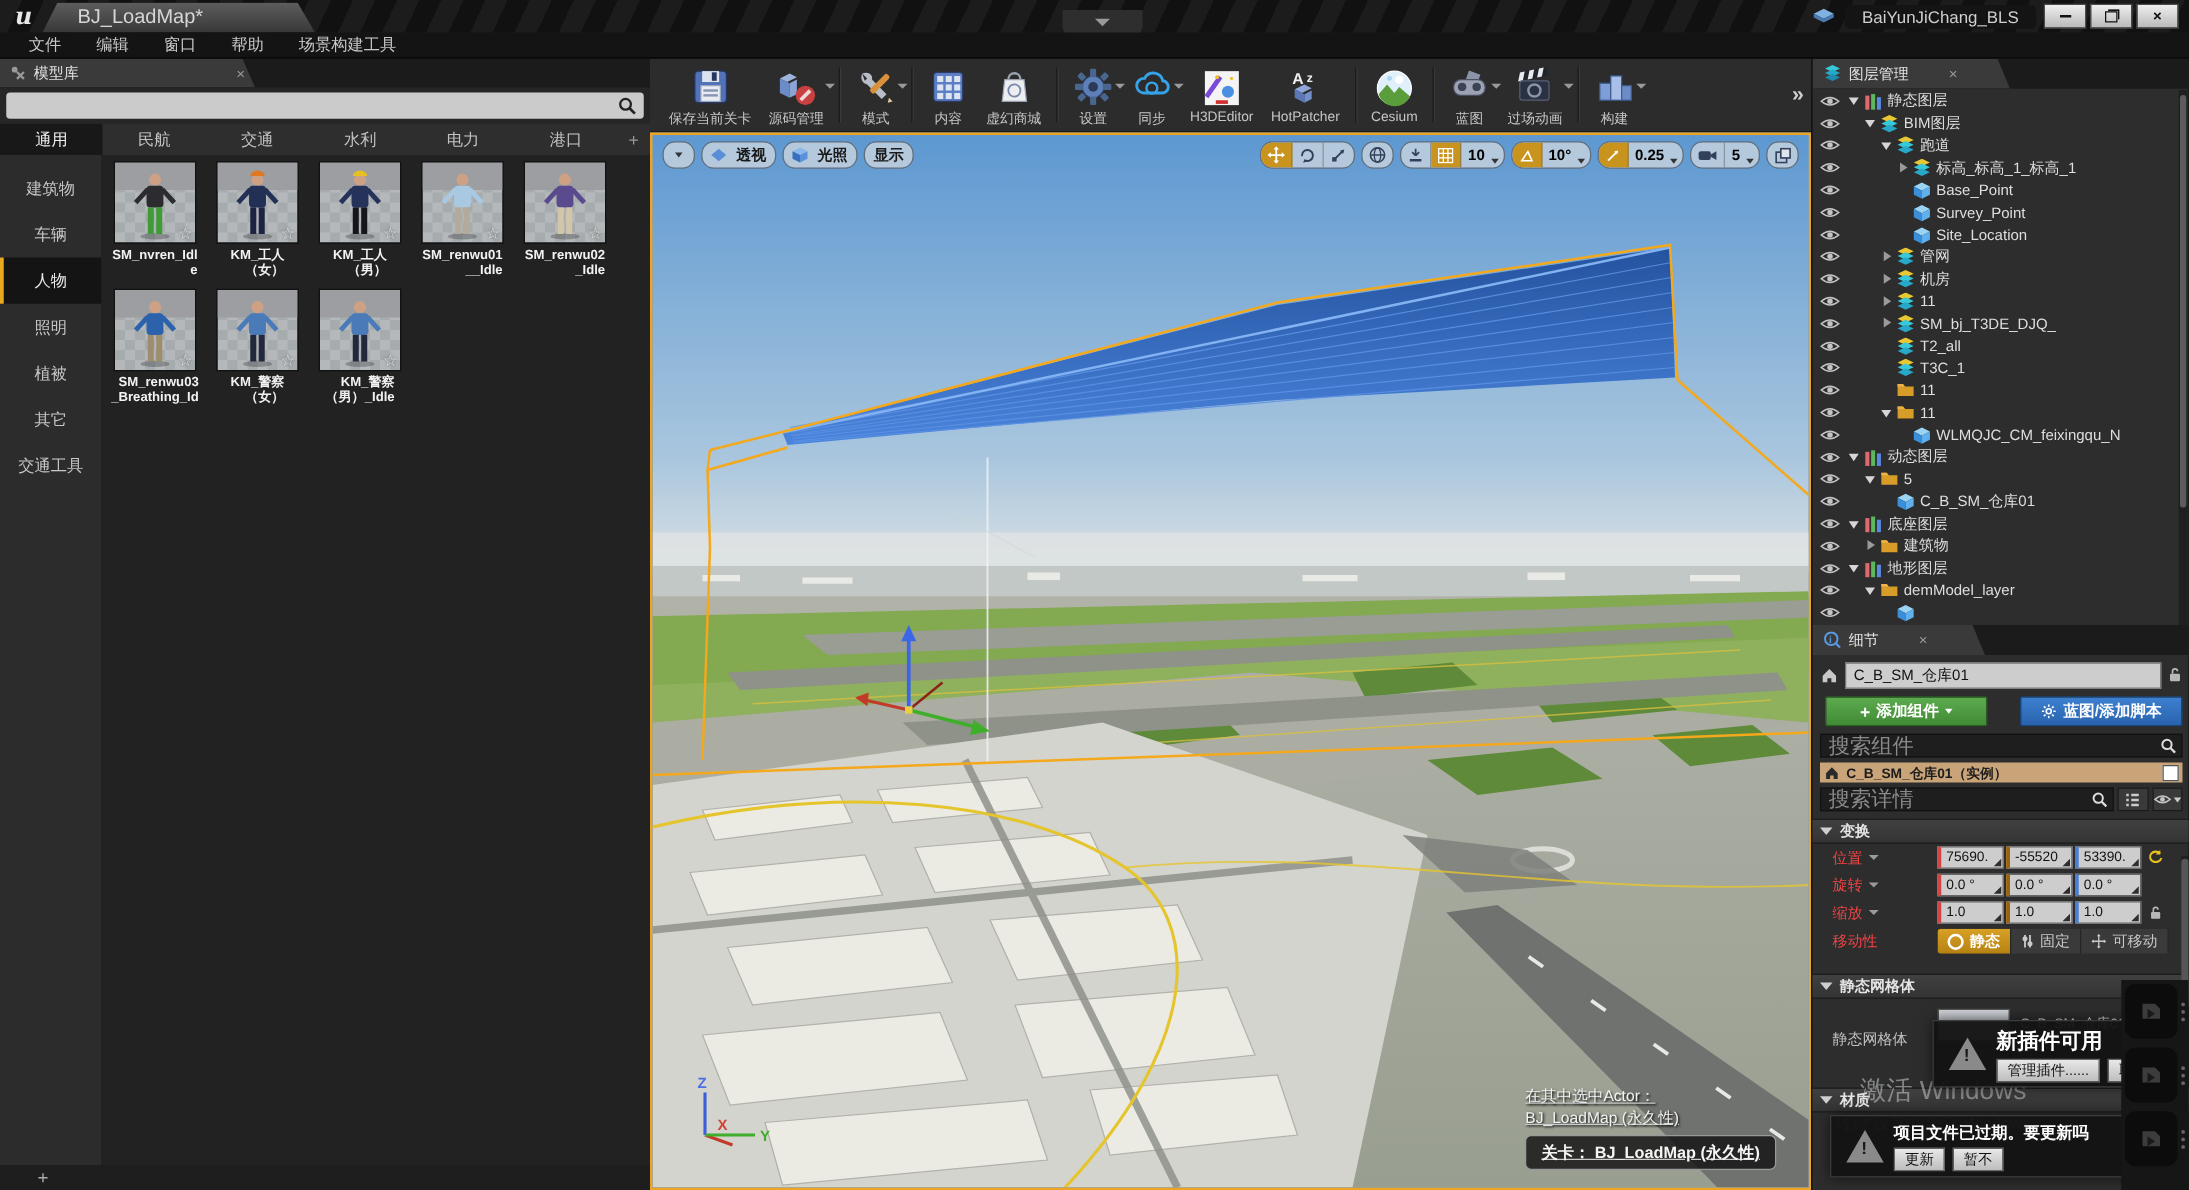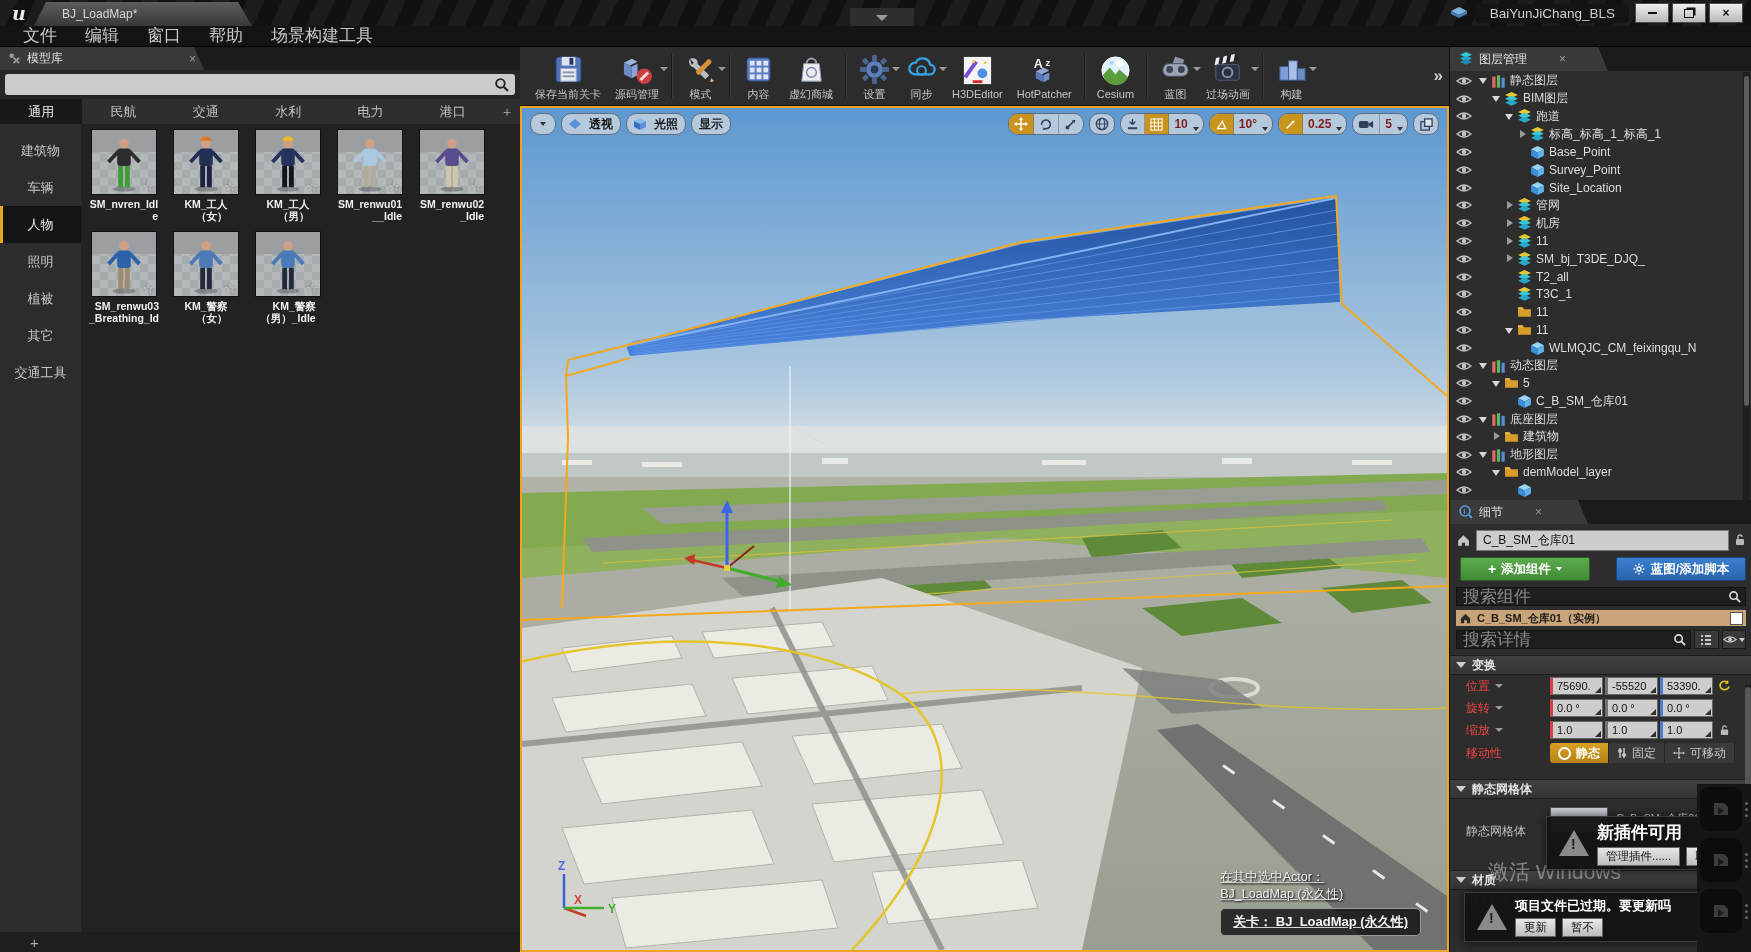--- a/index.html
+++ b/index.html
@@ -1,33 +1,33 @@
 <!DOCTYPE html>
 <html><head>
 <meta charset="utf-8">
 <style>
   html,body{margin:0;padding:0;background:#000;}
   .app{position:relative;width:1751px;height:952px;background:#1d1d1d;font-family:"Liberation Sans",sans-serif;overflow:hidden;color:#ccc;font-size:12px;}
   svg{display:block}
   
   .titlebar{position:absolute;left:0;top:0;width:1751px;height:26px;background:repeating-linear-gradient(115deg,#1c1c1c 0 16px,#111 16px 32px);}
   .ue-logo{position:absolute;left:6px;top:1px;width:26px;height:24px;color:#e8e8e8;font-family:"DejaVu Serif",serif;font-style:italic;font-weight:bold;font-size:19px;line-height:24px;text-align:center;}
-  .maptab{position:absolute;left:34px;top:2px;height:24px;min-width:160px;background:linear-gradient(#5d5d5d,#383838);clip-path:polygon(12px 0,calc(100% - 14px) 0,100% 100%,0 100%);color:#d6d6d6;font-size:12px;line-height:24px;padding:0 30px 0 28px;}
+  .maptab{position:absolute;left:34px;top:2px;height:24px;min-width:160px;background:linear-gradient(#5d5d5d,#383838);clip-path:polygon(12px 0,calc(100% - 14px) 0,100% 100%,0 100%);color:#d6d6d6;font-size:16px;line-height:24px;padding:0 30px 0 28px;}
   .center-chev{position:absolute;left:850px;top:8px;width:64px;height:20px;background:#2e2e2e;border-radius:0 0 7px 7px;display:flex;align-items:center;justify-content:center;}
   .chev-down{width:0;height:0;border-left:6px solid transparent;border-right:6px solid transparent;border-top:6px solid #9a9a9a;}
   .proj-wrap{position:absolute;right:122px;top:2px;height:22px;display:flex;align-items:center;gap:8px;}
   .proj-icon{width:18px;height:14px;}
   .proj-name{background:#141414;border-radius:4px;padding:2px 14px;color:#cfcfcf;font-size:13.5px;}
   .winbtns{position:absolute;right:8px;top:3px;display:flex;gap:3px;}
   .winbtn{width:32px;height:18px;background:linear-gradient(#efefef,#b9b9b9);border:1px solid #4a4a4a;display:flex;align-items:center;justify-content:center;color:#111;font-weight:bold;font-size:12px;}
   .restore-glyph{width:8px;height:7px;border:1.5px solid #111;box-shadow:2px -2px 0 -0.5px #111;}
   .min-glyph{width:9px;height:0;border-bottom:2px solid #111;}
   
   .menubar{position:absolute;left:0;top:26px;width:1751px;height:21px;background:#141414;display:flex;align-items:center;padding-left:10px;gap:2px;box-sizing:border-box;border-bottom:1px solid #000;}
-  .menu-item{padding:0 13px;color:#c8c8c8;font-size:17px;line-height:20px;}
+  .menu-item{padding:0 13px;color:#c8c8c8;font-size:13px;line-height:20px;}
   
   .left-panel{position:absolute;left:0;top:47px;width:520px;height:905px;background:#262626;}
   .lp-tabrow{height:23px;background:#1b1b1b;display:flex;}
   .lp-tab{width:188px;background:#3a3a3a;display:flex;align-items:center;gap:6px;padding:0 8px;color:#e0e0e0;clip-path:polygon(0 0,calc(100% - 10px) 0,100% 100%,0 100%);}
   .lp-tab .x{margin-left:auto;color:#9a9a9a;font-size:12px;}
   .lp-search{margin:4px 5px 0 5px;height:21px;background:#cbcbcb;border-radius:3px;position:relative;display:flex;align-items:center;}
   .lp-search input{all:unset;flex:1;padding:0 8px;color:#333;font-size:12.5px;font-family:inherit;}
   .lp-search input::placeholder{color:#666;}
   .lp-search .mag{position:absolute;right:6px;top:3px;width:15px;height:15px;color:#222;}
   .lp-cattabs{margin-top:4px;height:25px;background:#2e2e2e;display:flex;align-items:stretch;border-bottom:1px solid #191919;}
@@ -60,21 +60,21 @@
   
   .viewport{position:absolute;left:520px;top:106px;width:929px;height:846px;border:2px solid #eda424;box-sizing:border-box;background:#6b9fd2;overflow:hidden;}
   .scene{position:absolute;left:0;top:0;width:925px;height:842px;}
   .vp-pills-l{position:absolute;left:8px;top:5px;display:flex;gap:5px;}
   .vp-pills-r{position:absolute;right:8px;top:5px;display:flex;gap:5px;}
   .pill{height:20px;background:rgba(205,214,223,0.78);border:1px solid #5f6d7c;border-radius:10px;display:flex;align-items:center;color:#1a1a1a;font-size:12px;overflow:hidden;}
   .pill .txt{padding:0 7px;font-weight:bold;}
   .pill .seg{height:100%;display:flex;align-items:center;padding:0 5px;border-right:1px solid rgba(90,100,110,0.5);}
   .pill .seg:last-child{border-right:none;}
   .pill .seg.on{background:#c9941e;}
-  .pill .num{padding:0 5px;font-weight:bold;color:#7f1d1d;}
+  .pill .num{padding:0 5px;font-weight:bold;color:#000000;}
   .caret-sm{width:0;height:0;border-left:3.5px solid transparent;border-right:3.5px solid transparent;border-top:4px solid #333;margin:0 4px 0 0;align-self:flex-end;margin-bottom:3px;}
   .vp-overlay{position:absolute;right:26px;bottom:14px;text-align:left;text-decoration:underline;}
   .vp-overlay .l1,.vp-overlay .l2{color:#f2f2f2;font-size:12.5px;text-shadow:1px 1px 2px #000;line-height:17px;}
   .level-pill{margin-top:5px;background:rgba(18,18,18,0.82);border:1px solid #999;border-radius:5px;padding:4px 12px;color:#f5f5f5;font-weight:bold;font-size:13px;}
   
   .right-panel{position:absolute;left:1449px;top:47px;width:302px;height:905px;background:#2d2d2d;border-left:1px solid #0d0d0d;box-sizing:border-box;}
   .rp-tabrow{height:24px;background:#1b1b1b;display:flex;}
   .rp-tab{min-width:140px;background:#3a3a3a;display:flex;align-items:center;gap:6px;padding:0 9px;color:#e2e2e2;clip-path:polygon(0 0,calc(100% - 10px) 0,100% 100%,0 100%);}
   .rp-tab .x{margin-left:26px;color:#9a9a9a;}
   .tree{position:absolute;left:0;top:25px;width:294px;height:428px;overflow:hidden;}
@@ -107,21 +107,21 @@
   .sd-row .dk-field{flex:1;margin:0;}
   .mini-btn{width:24px;height:17px;background:#3a3a3a;border:1px solid #1a1a1a;display:flex;align-items:center;justify-content:center;gap:2px;color:#ccc;}
   .sect{margin-top:6px;height:18px;background:linear-gradient(#404040,#343434);display:flex;align-items:center;gap:6px;padding-left:6px;border-top:1px solid #1c1c1c;border-bottom:1px solid #1c1c1c;color:#e4e4e4;font-weight:bold;font-size:12px;}
   .sect .tri{width:0;height:0;border-left:5px solid transparent;border-right:5px solid transparent;border-top:6px solid #cfcfcf;}
   .xform-row{height:22px;display:flex;align-items:center;}
   .x-label{width:100px;padding-left:16px;color:#ef4444;font-size:12px;display:flex;align-items:center;gap:5px;box-sizing:border-box;}
   .x-caret{width:0;height:0;border-left:4px solid transparent;border-right:4px solid transparent;border-top:4.5px solid #9a9a9a;}
   .vbox{width:45px;height:16px;background:#cdcdcd;border:1px solid #666;margin-right:2px;position:relative;display:flex;align-items:center;padding-left:4px;color:#111;font-size:11px;overflow:hidden;white-space:nowrap;}
   .vbox::after{content:"";position:absolute;right:1px;bottom:1px;width:0;height:0;border-left:6px solid transparent;border-bottom:6px solid #2e2e2e;}
   .vbox.ax-x{border-left:3px solid #d04545;}
-  .vbox.ax-y{border-left:3px solid #737373;}
+  .vbox.ax-y{border-left:3px solid #a16207;}
   .vbox.ax-z{border-left:3px solid #4a7fd0;}
   .x-suffix{width:18px;display:flex;justify-content:center;align-items:center;}
   .mob-row{height:24px;display:flex;align-items:center;}
   .mob-segs{display:flex;width:190px;overflow:hidden;border-radius:3px;text-align:right;}
   .mob-seg{height:20px;display:flex;align-items:center;gap:5px;padding:0 8px;background:#3a3a3a;color:#c8c8c8;font-size:12px;border-right:1px solid #252525;flex:none;}
   .mob-seg.on{background:linear-gradient(#d8a025,#b58212);color:#fff;font-weight:bold;}
   .ring{width:9px;height:9px;border:2px solid #fff;border-radius:50%;}
   .mesh-row{display:flex;margin-top:6px;}
   .mesh-label{width:100px;padding-left:16px;color:#c2c2c2;font-size:12px;box-sizing:border-box;padding-top:18px;}
   .mesh-thumb{width:56px;height:24px;background:linear-gradient(#d0d4d8,#9aa0a6);border:1px solid #555;margin-top:2px;}

